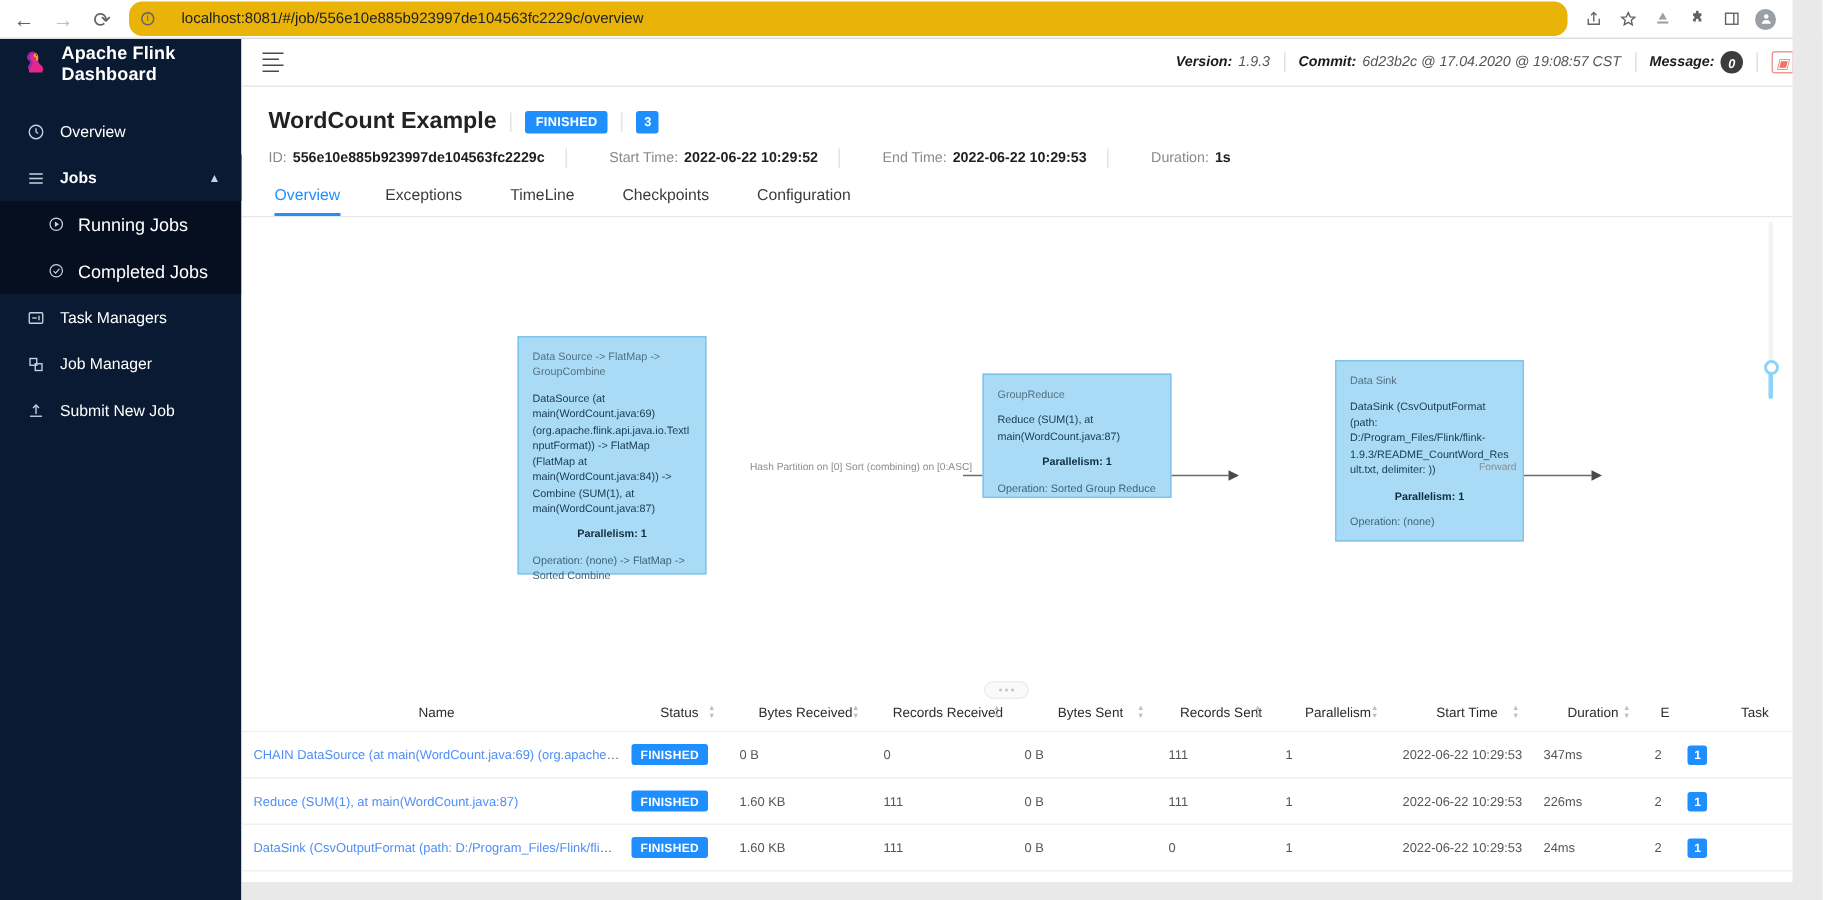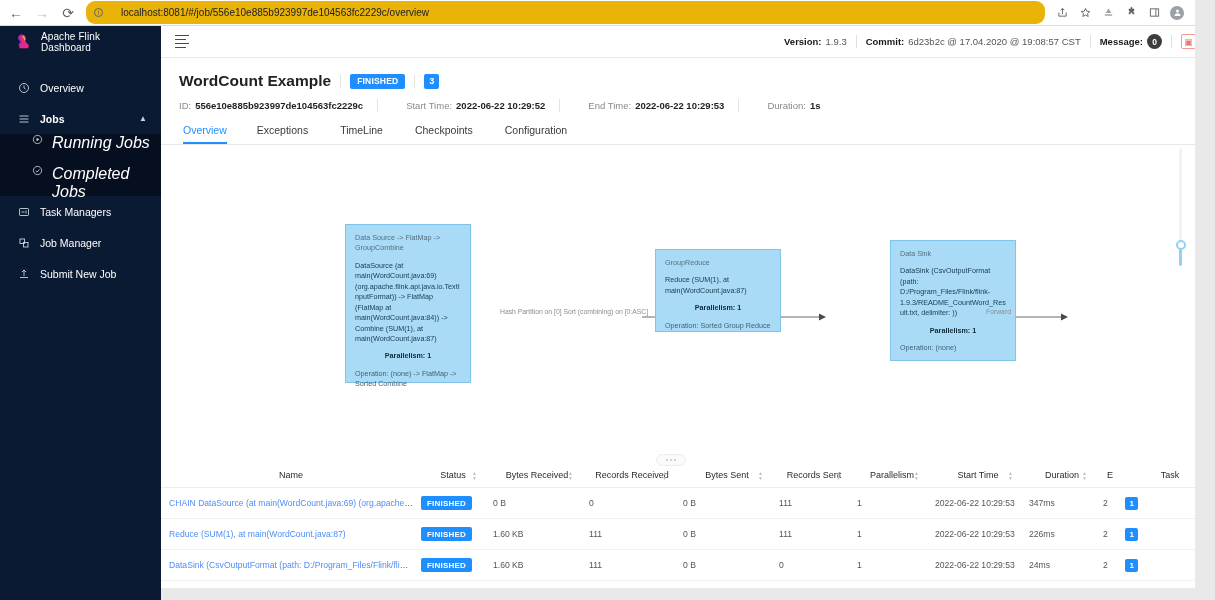--- a/index.html
+++ b/index.html
@@ -32,49 +32,49 @@
   .avatar-ic { width: 14px; height: 14px; border-radius: 50%; background: #9aa0a6;
                display:flex; align-items:center; justify-content:center; }
 
   
   .app { display: flex; height: 574px; background: #e9e9e9; }
 
   
   .sidebar { width: 161px; background: #0b1a33; color: #fff; flex: 0 0 161px; }
   .brand { height: 32px; display: flex; align-items: center; gap: 8px; padding: 0 12px; }
   .logo { width: 21px; height: 21px; flex: 0 0 auto; }
-  .brand-txt { font-size: 10px; font-weight: normal; letter-spacing: .1px; }
+  .brand-txt { font-size: 12px; font-weight: bold; letter-spacing: .1px; }
   .nav { margin-top: 14px; }
   .nav-item {
     height: 31px; display: flex; align-items: center; gap: 10px;
     padding: 0 0 0 18px; font-size: 10.5px; color: #ffffff; position: relative;
   }
   .nav-item .ic { width: 12px; height: 12px; flex: 0 0 auto; color: #c9d3e0; display:flex; align-items:center; justify-content:center;}
   .nav-item .ic svg { display: block; }
   .nav-group { background: #0b1a33; }
   .nav-sub-wrap { background: #050f1f; }
-  .nav-sub { height: 31px; display: flex; align-items: flex-start; gap: 9px; padding-left: 32px; font-size: 16px; font-style: italic; }
+  .nav-sub { height: 31px; display: flex; align-items: center; gap: 9px; padding-left: 32px; font-size: 12px; }
   .nav-sub .ic { width: 11px; height: 11px; color: #c9d3e0; display:flex; align-items:center; justify-content:center; }
   .caret { margin-left: auto; margin-right: 14px; font-size: 8px; color: #c9d3e0; }
 
   
   .content { flex: 1; display: flex; flex-direction: column; background: #fff; overflow: hidden; }
 
   
   .topbar {
     height: 32px; background: #fff; border-bottom: 1px solid #e8e8e8;
     display: flex; align-items: center; padding: 0 10px 0 14px; flex: 0 0 32px;
   }
   .hamburger { width: 14px; display: flex; flex-direction: column; gap: 2.5px; }
   .hamburger i { display:block; height: 1.6px; background: #4a4a4a; }
   .hamburger i:nth-child(1){ width: 14px; }
   .hamburger i:nth-child(2){ width: 11px; }
   .hamburger i:nth-child(3){ width: 14px; }
   .hamburger i:nth-child(4){ width: 11px; }
-  .topbar-right { margin-left: auto; display: flex; align-items: center; font-size: 9.5px; color: #555; gap: 0; }
+  .topbar-right { margin-left: auto; display: flex; align-items: center; font-size: 9.5px; color: #555; gap: 0; font-style: italic; }
   .tb-seg { padding: 0 9px; display: flex; align-items: center; gap: 4px; }
   .tb-seg b { color: #1a1a1a; font-weight: bold; }
   .tb-sep { width: 1px; height: 13px; background: #e0e0e0; }
   .msg-badge {
     width: 15px; height: 15px; border-radius: 50%; background: #3d3d3d; color: #fff;
     font-size: 8.5px; display: flex; align-items: center; justify-content: center; font-weight: bold;
   }
   .exp-btn { width: 15px; height: 15px; border: 1px solid #f09a96; color: #f0706a;
              display:flex; align-items:center; justify-content:center; border-radius: 2px; font-size: 9px; }
 

